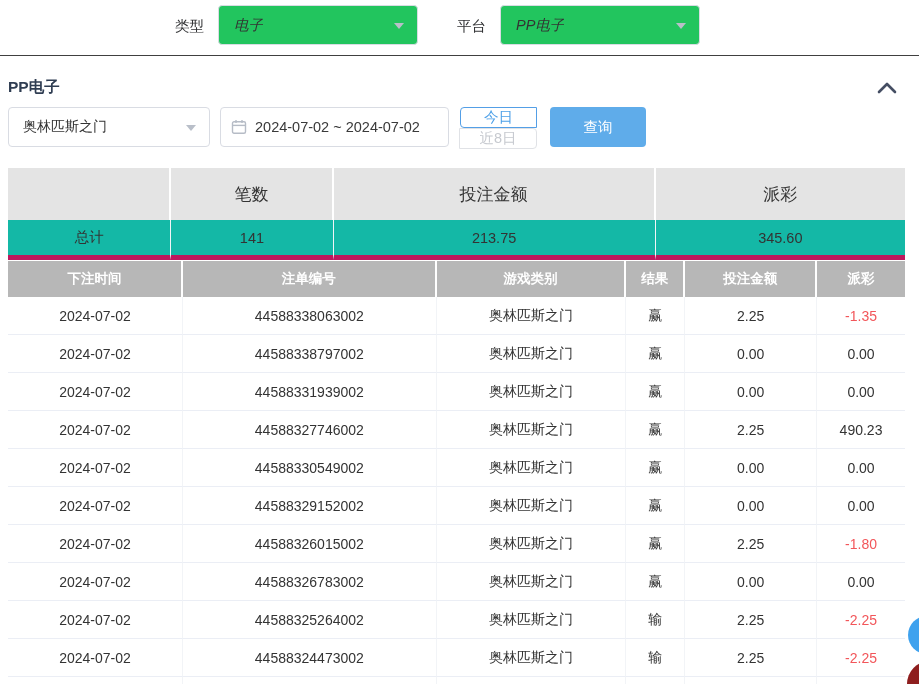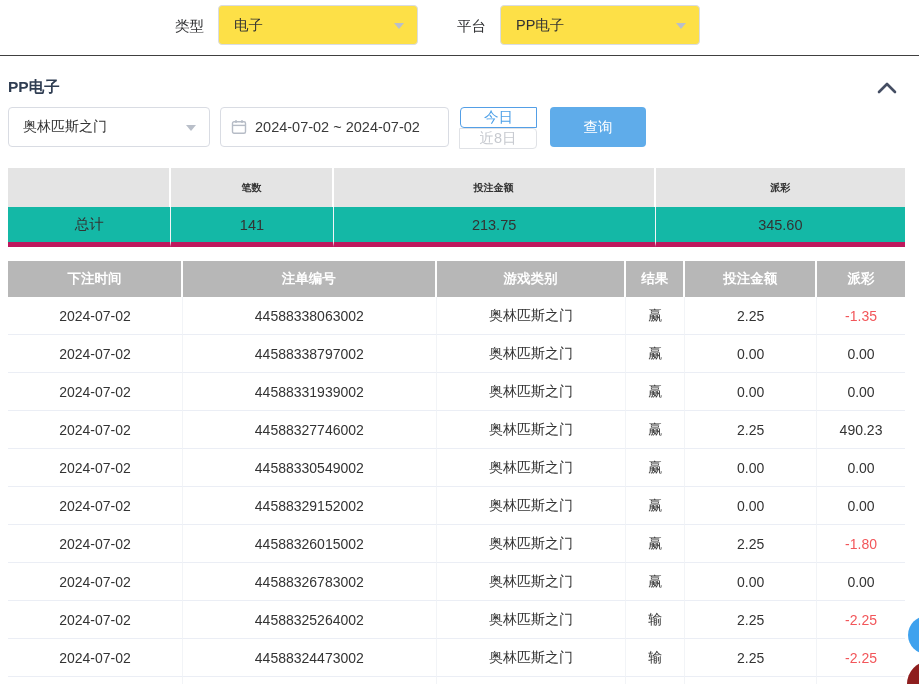--- a/index.html
+++ b/index.html
@@ -6,22 +6,22 @@
   html, body { width: 919px; height: 684px; overflow: hidden; background: #fff;
     font-family: "Liberation Sans", "DejaVu Sans", sans-serif; color: #333; }
   body { position: relative; font-size: 14px; }
 
   
   .topbar { position: relative; height: 56px; border-bottom: 1px solid #404040; }
   .topbar .lbl { position: absolute; top: 17px; font-size: 14.5px; color: #303133; }
   .lbl-type { left: 175px; }
   .lbl-platform { left: 457px; }
   .select { position: absolute; top: 5px; height: 40px; width: 200px;
-    border: 1px solid #d9dce3; border-radius: 4px; background: #fde047;
-    display: flex; align-items: center; padding: 0 30px 0 15px; cursor: pointer; }
+    border: 1px solid #d9dce3; border-radius: 4px; background: #22c55e;
+    display: flex; align-items: center; padding: 0 30px 0 15px; cursor: pointer; font-style: italic; }
   .sel-type { left: 218px; }
   .sel-platform { left: 500px; }
   .select .val { font-size: 14.5px; color: #333; white-space: nowrap; overflow: hidden; }
   .caret { position: absolute; right: 13px; top: 50%; margin-top: -2px;
     width: 0; height: 0; border-left: 5px solid transparent; border-right: 5px solid transparent;
     border-top: 6px solid #b9bfc9; }
 
   
   .section-header { height: 43px; display: flex; align-items: center;
     justify-content: space-between; padding: 0 22px 0 8px; margin-top: 10px; }
@@ -47,22 +47,22 @@
   .qbtn.last { border-radius: 0 4px 4px 0; }
   .qbtn.active { border: 1px solid #549fe6; color: #4da0e8; position: relative; z-index: 2; }
   .search-btn { margin-left: 13px; width: 96px; background: #5facea; color: #fff;
     border: none; border-radius: 4px; font-size: 14.5px; cursor: pointer; font-family: inherit; }
 
   
   .summary-table { position: absolute; left: 8px; top: 168px; width: 897px;
     border-collapse: separate; border-spacing: 0; table-layout: fixed; }
   .summary-table col.c1 { width: 18.2%; } .summary-table col.c2 { width: 18.1%; }
   .summary-table col.c3 { width: 35.9%; } .summary-table col.c4 { width: 27.8%; }
-  .summary-table th { height: 39px; background: #e4e4e4; font-weight: bold;
-    font-size: 10px; color: #333; border-right: 2px solid #fff; }
+  .summary-table th { height: 52px; background: #e4e4e4; font-weight: normal;
+    font-size: 17px; color: #333; border-right: 2px solid #fff; }
   .summary-table th:last-child { border-right: none; }
   .summary-table td { height: 40px; text-align: center; font-size: 14.5px; color: #333;
     border-bottom: 5px solid #be185d; border-right: 1px solid #f2f4f7; background: #14b8a6; }
   .summary-table td:last-child { border-right: none; }
 
   
   .records-wrap { position: absolute; left: 8px; top: 261px; width: 897px; height: 423px;
     overflow: hidden; }
   .records-table { width: 100%; border-collapse: separate; border-spacing: 0; table-layout: fixed; }
   .records-table col.r1 { width: 19.5%; } .records-table col.r2 { width: 28.3%; }

